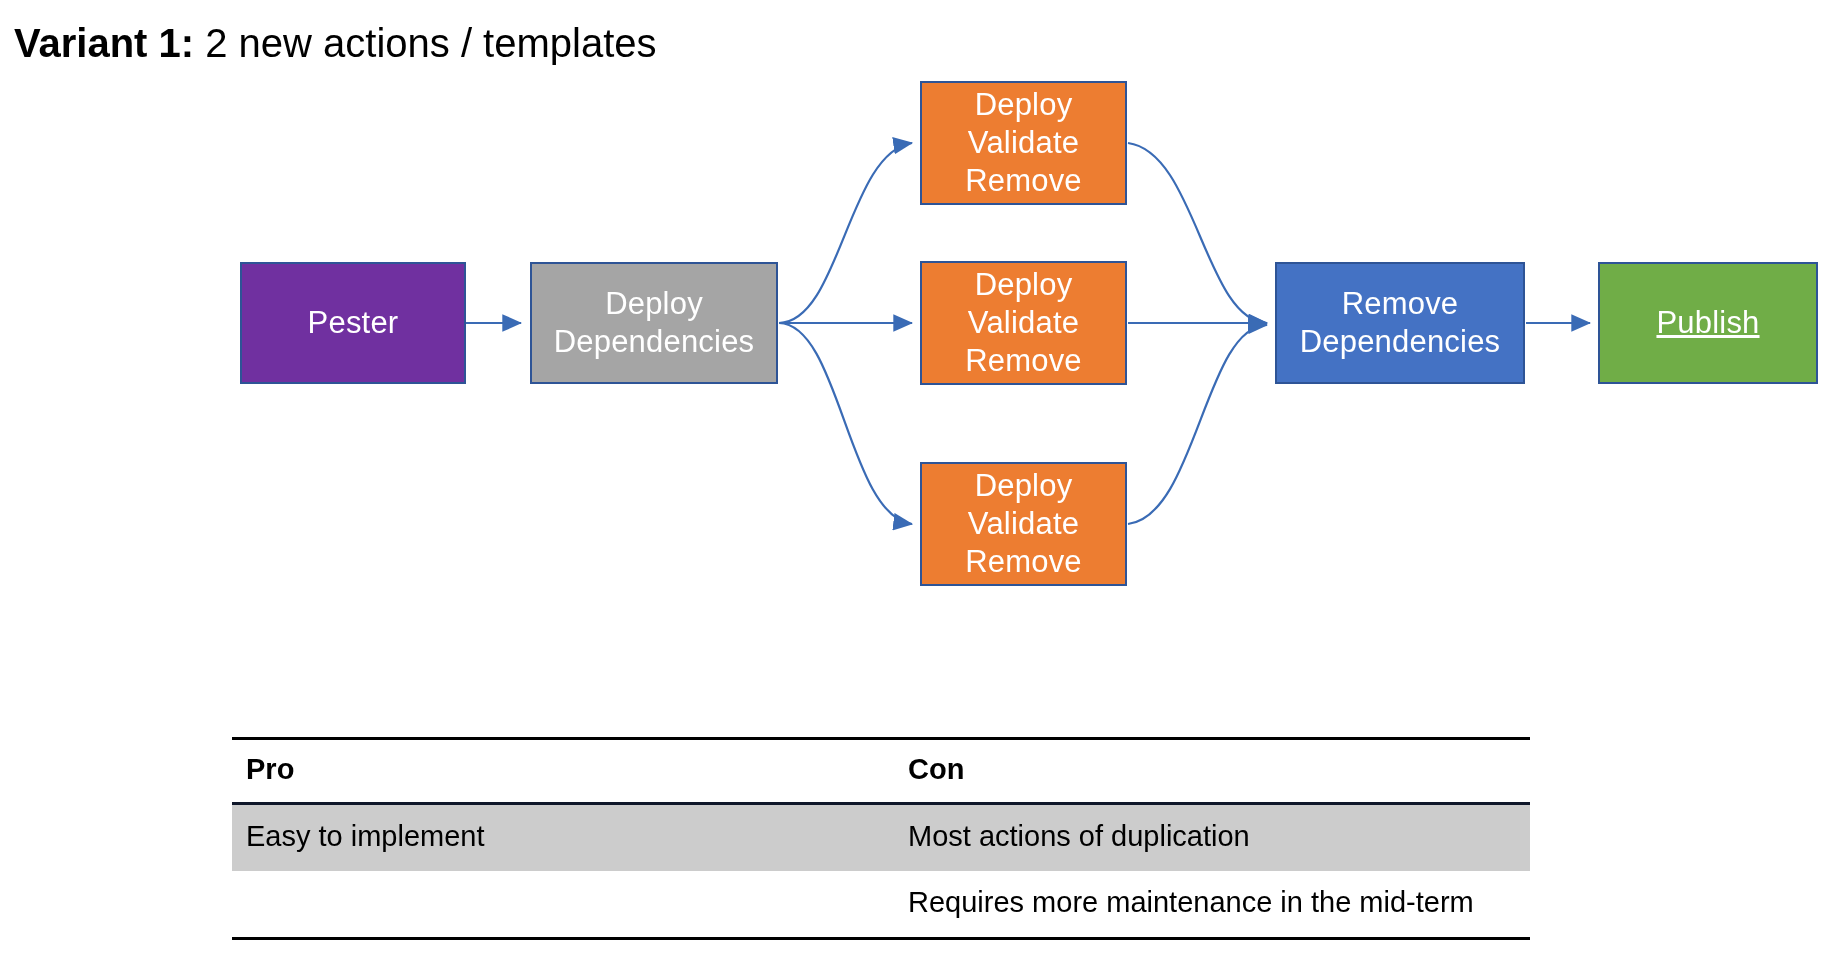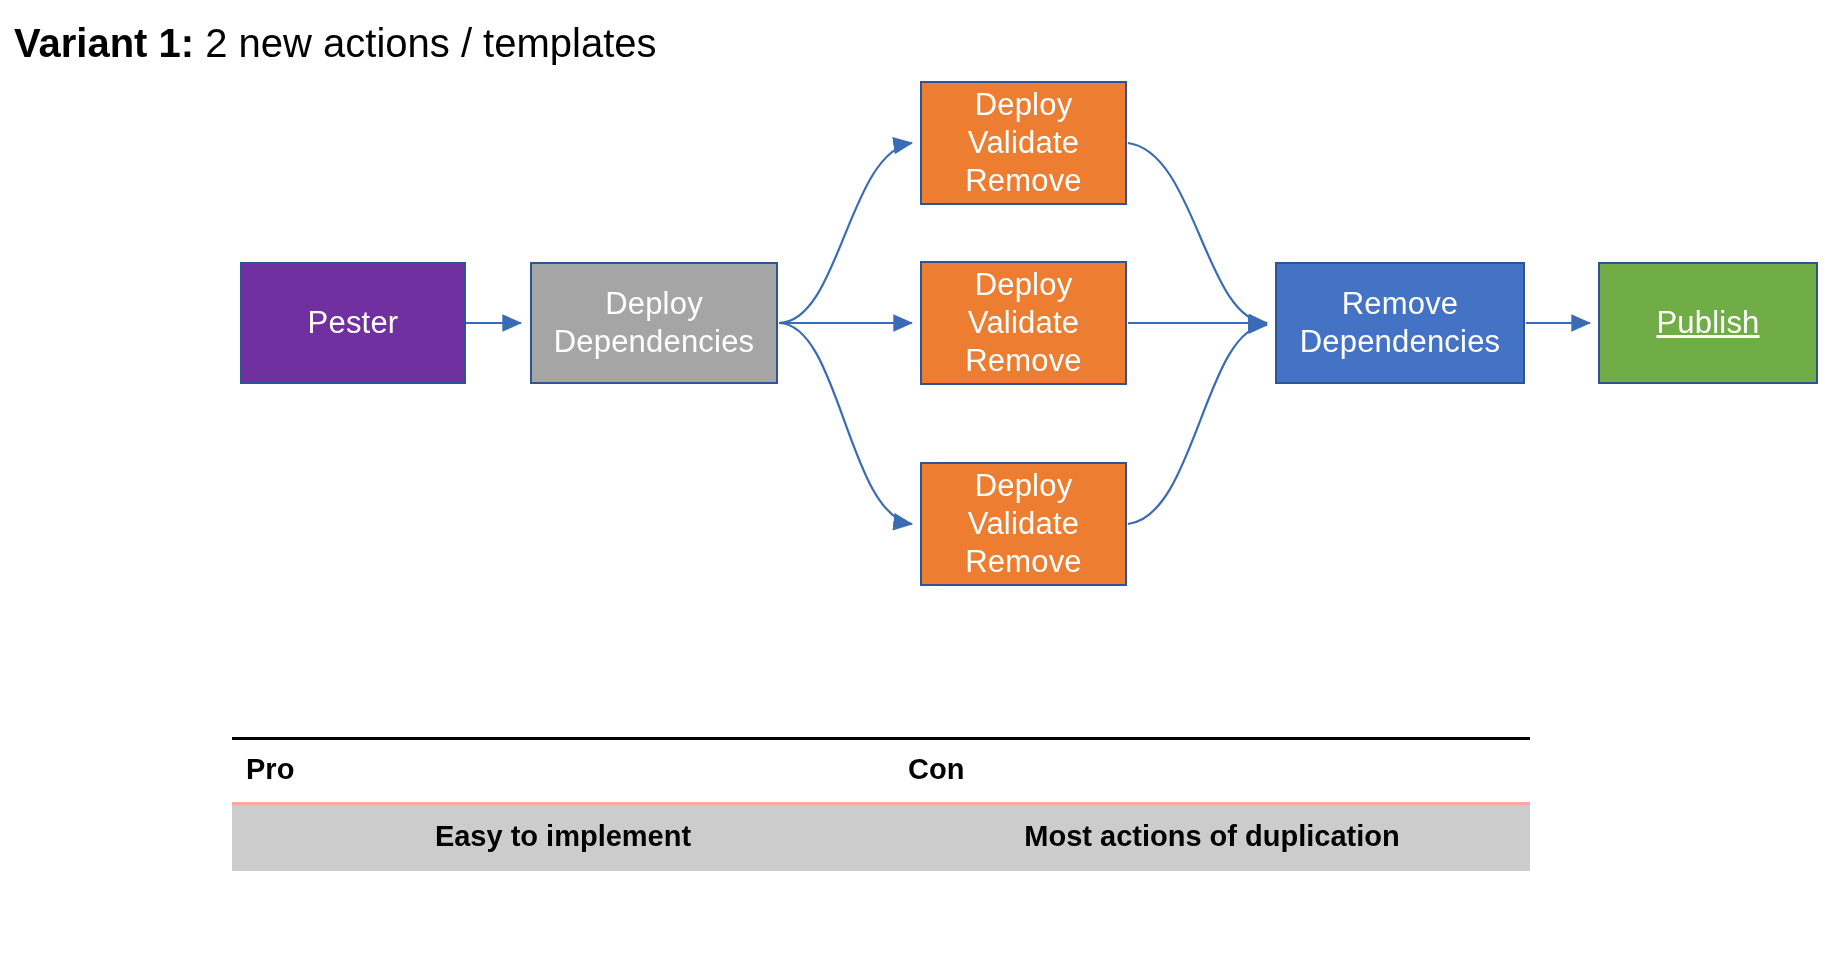--- a/index.html
+++ b/index.html
@@ -87,26 +87,26 @@
   }
   #procon-table col.col-pro { width: 662px; }
   #procon-table col.col-con { width: 636px; }
 
   #procon-table thead th {
     text-align: left;
     font-weight: bold;
     font-size: 29px;
     padding: 6px 14px 10px 14px;
     border-top: 3px solid #000000;
-    border-bottom: 3px solid #fca5a5;
+    border-bottom: 3px solid #0f172a;
     vertical-align: top;
   }
   #procon-table tbody td {
-    text-align: center;
-    font-weight: bold;
+    text-align: left;
+    font-weight: normal;
     padding: 8px 14px 12px 14px;
     vertical-align: top;
   }
   #procon-table tbody tr.row-shaded td {
     background: #CCCCCC;
   }
   #procon-table tbody tr.row-last td {
     border-bottom: 3px solid #000000;
   }
 </style>
@@ -190,14 +190,18 @@
     <tr>
       <th>Pro</th>
       <th>Con</th>
     </tr>
   </thead>
   <tbody>
     <tr class="row-shaded">
       <td>Easy to implement</td>
       <td>Most actions of duplication</td>
     </tr>
+    <tr class="row-last">
+      <td></td>
+      <td>Requires more maintenance in the mid-term</td>
+    </tr>
   </tbody>
 </table>
 
 </body></html>

